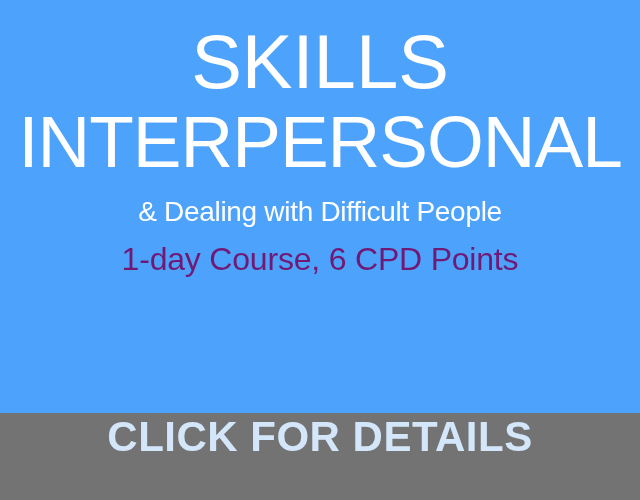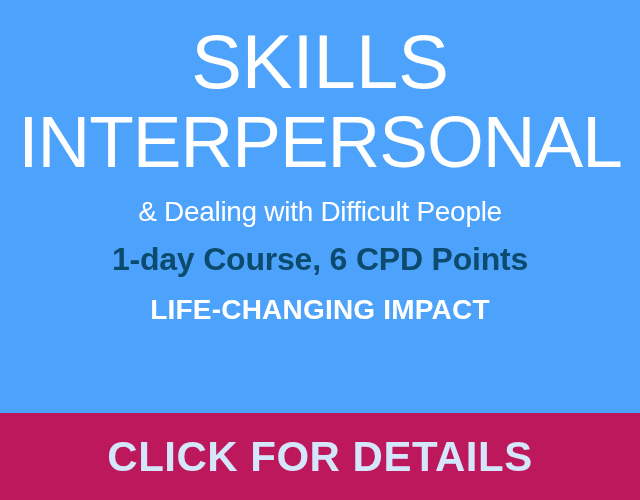--- a/index.html
+++ b/index.html
@@ -64,22 +64,22 @@
     font-weight: 400;
     font-size: 28px;
     line-height: 44px;
     letter-spacing: -0.3px;
     white-space: nowrap;
     margin-top: 8px;
   }
   .detail-line {
     width: 100%;
     text-align: center;
-    color: #0c4a6e;
-    font-weight: 700;
+    color: #701a75;
+    font-weight: 400;
     font-size: 32px;
     line-height: 41px;
     letter-spacing: -0.2px;
     white-space: nowrap;
     margin-top: 5px;
   }
   .detail-line.second {
     margin-top: 9px;
   }
   .impact-line {
@@ -92,23 +92,23 @@
     letter-spacing: 0.2px;
     white-space: nowrap;
     margin-top: 12px;
   }
   .cta-bar {
     position: absolute;
     left: 0;
     top: 413px;
     width: 640px;
     height: 87px;
-    background: #be185d;
+    background: #737373;
     display: flex;
-    align-items: center;
+    align-items: flex-start;
     justify-content: center;
     cursor: pointer;
   }
   .cta-label {
     color: #d4e6fa;
     font-weight: 700;
     font-size: 42px;
     line-height: 48px;
     letter-spacing: 0.5px;
     white-space: nowrap;
@@ -124,21 +124,20 @@
 
     <div class="headline headline-line-2">SKILLS</div>
 
     <div class="headline headline-line-1">INTERPERSONAL</div>
 
     <div class="subhead">&amp; Dealing with Difficult People</div>
 
     <div class="detail-line">1-day Course, 6 CPD Points</div>
 
 
-    <div class="impact-line">LIFE-CHANGING IMPACT</div>
 
   </div>
 
   <div class="cta-bar">
     <span class="cta-label">CLICK FOR DETAILS</span>
   </div>
 
 </div>
 
 </body></html>

